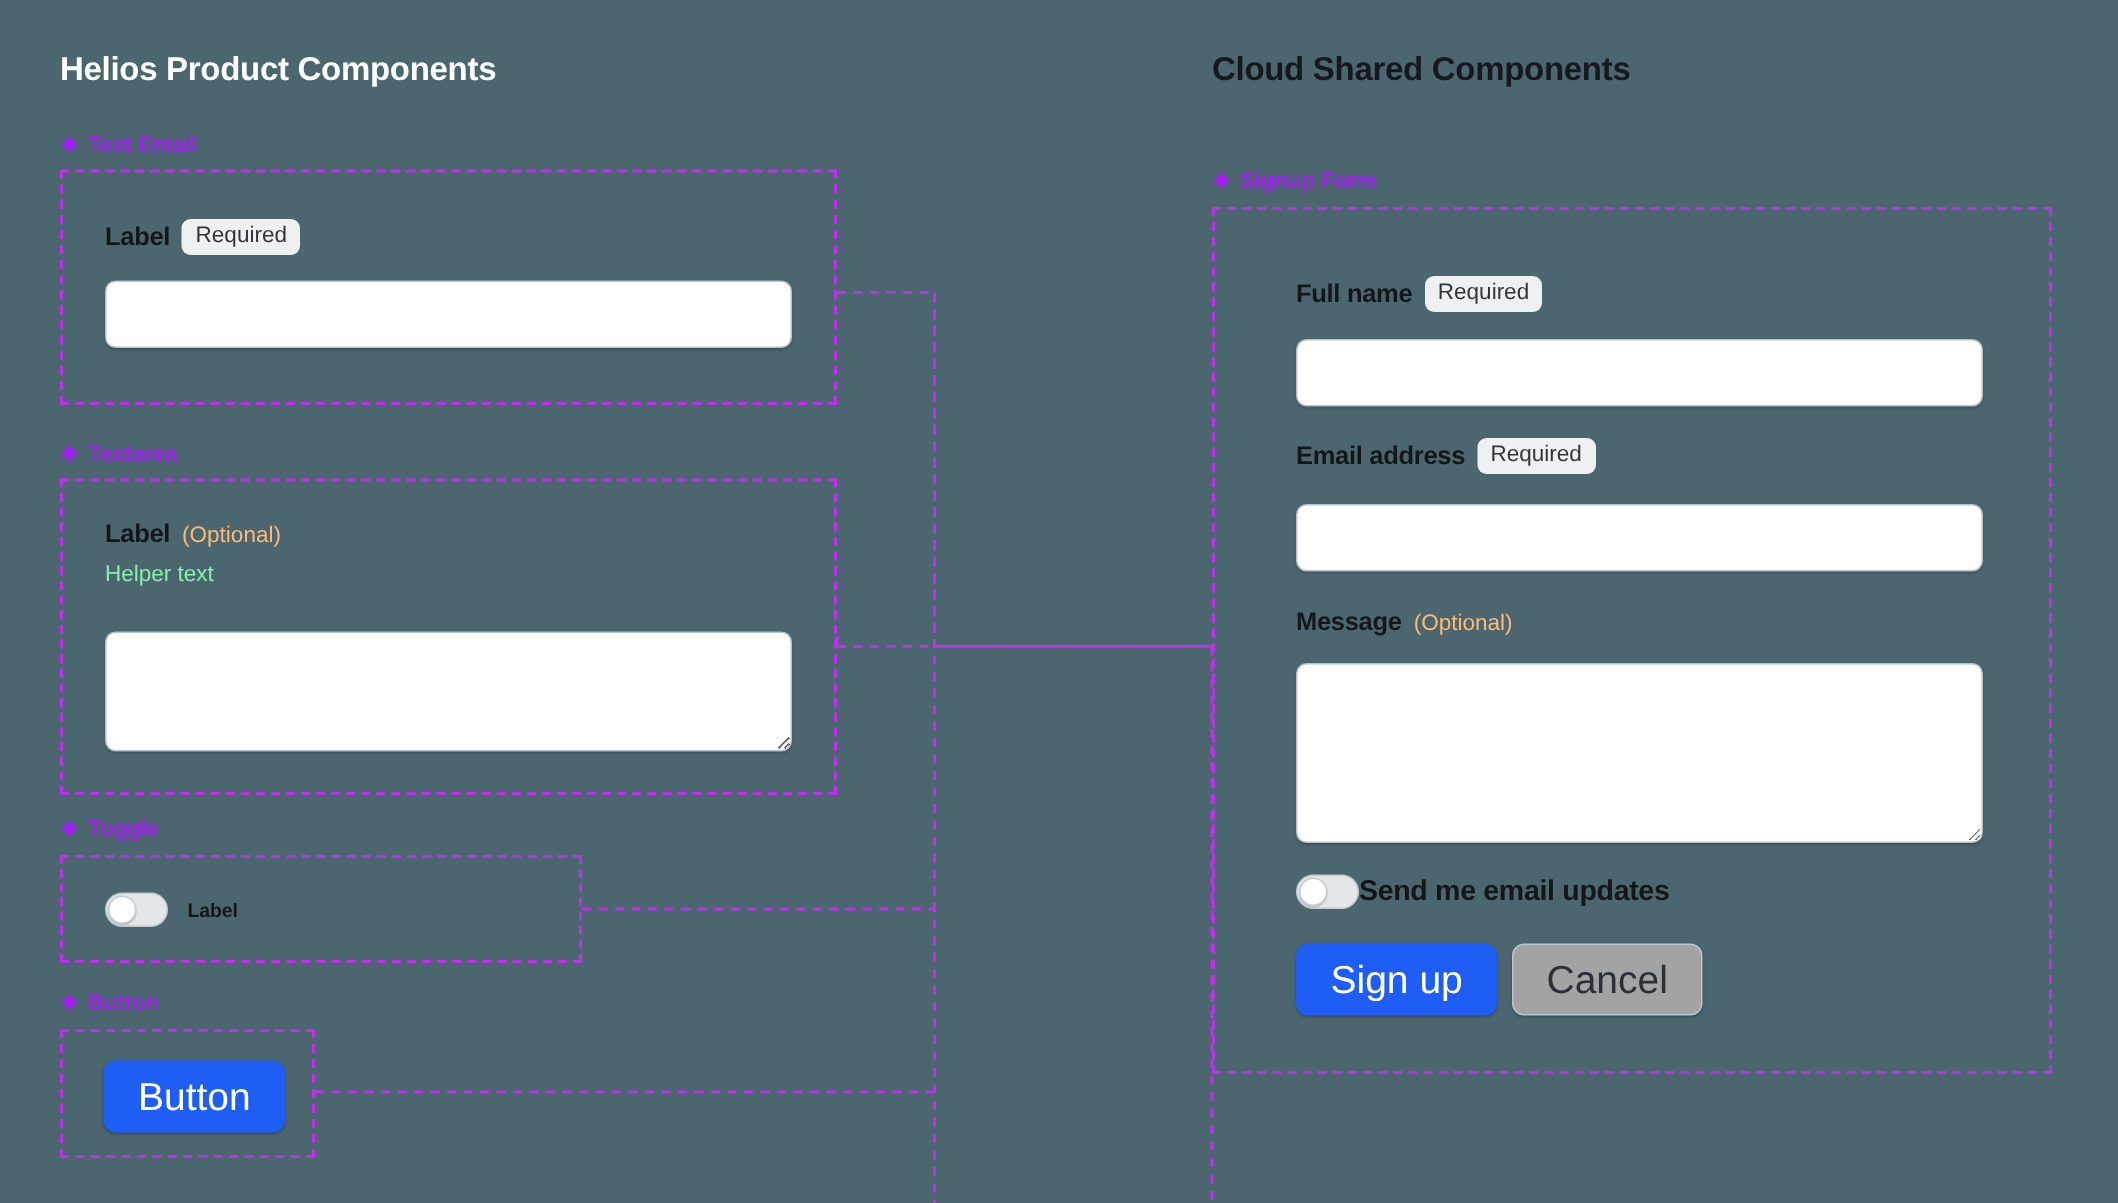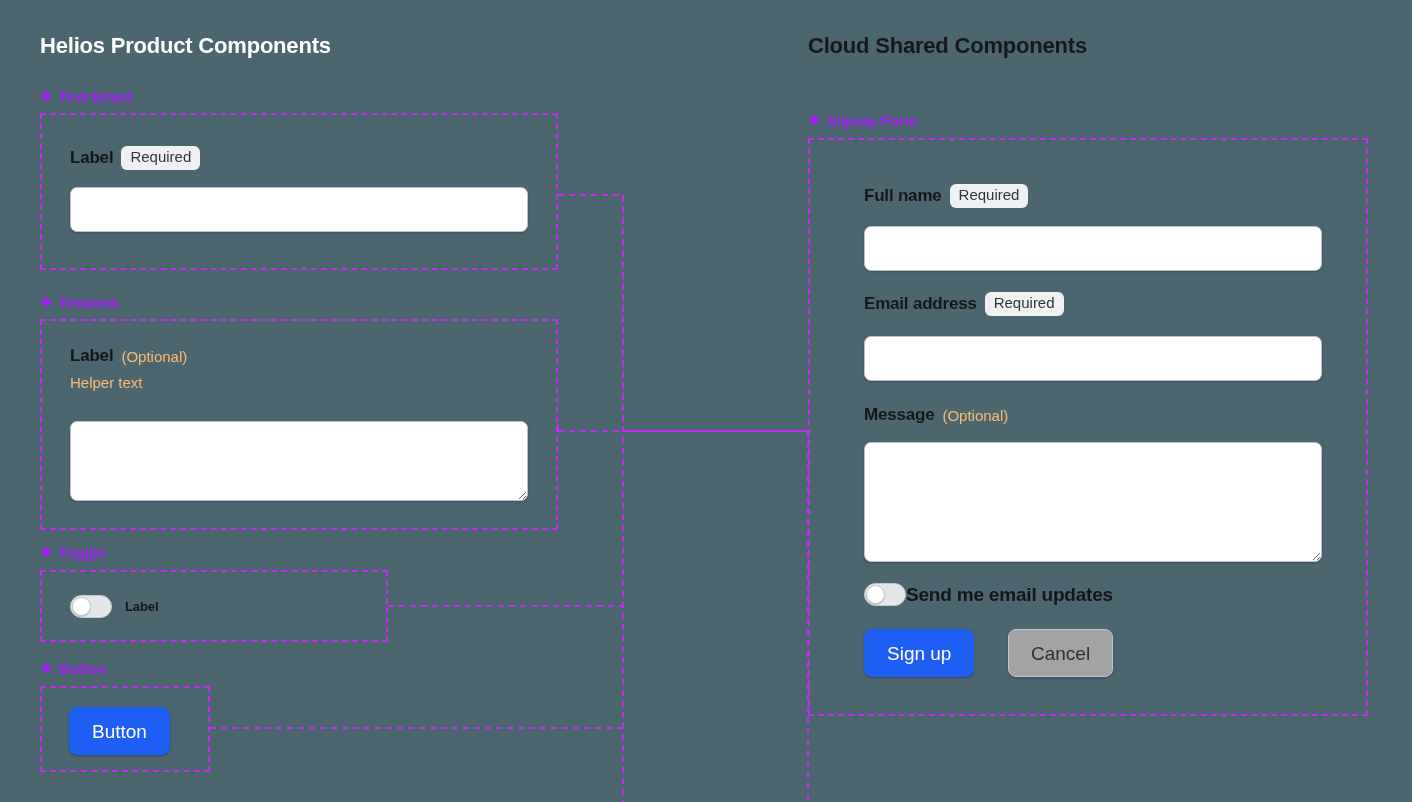--- a/index.html
+++ b/index.html
@@ -97,21 +97,21 @@
     line-height: 1.1;
     font-weight: normal;
   }
   .optional {
     font-size: 15px;
     color: #fdba74;
     font-weight: normal;
   }
   .helper {
     font-size: 15px;
-    color: #fdba74;
+    color: #86efac;
     margin-top: 8px;
   }
 
   .txtinput {
     display: block;
     box-sizing: border-box;
     background: #ffffff;
     border: 1px solid #b9c0c9;
     border-radius: 7px;
     box-shadow: 0 1px 2px rgba(10,20,30,0.28);
@@ -173,21 +173,21 @@
   .toggle-label-lg {
     font-size: 19px;
     font-weight: bold;
     color: #14161a;
     letter-spacing: -0.2px;
   }
 
   
   .btn {
     font-family: "Liberation Sans", sans-serif;
-    font-size: 19px;
+    font-size: 26px;
     border-radius: 8px;
     border: 1px solid transparent;
     cursor: pointer;
     box-sizing: border-box;
     padding: 0 22px;
     line-height: 1;
     box-shadow: 0 1px 2px rgba(10,20,30,0.35);
   }
   .btn-primary {
     background: #1f5ef5;

